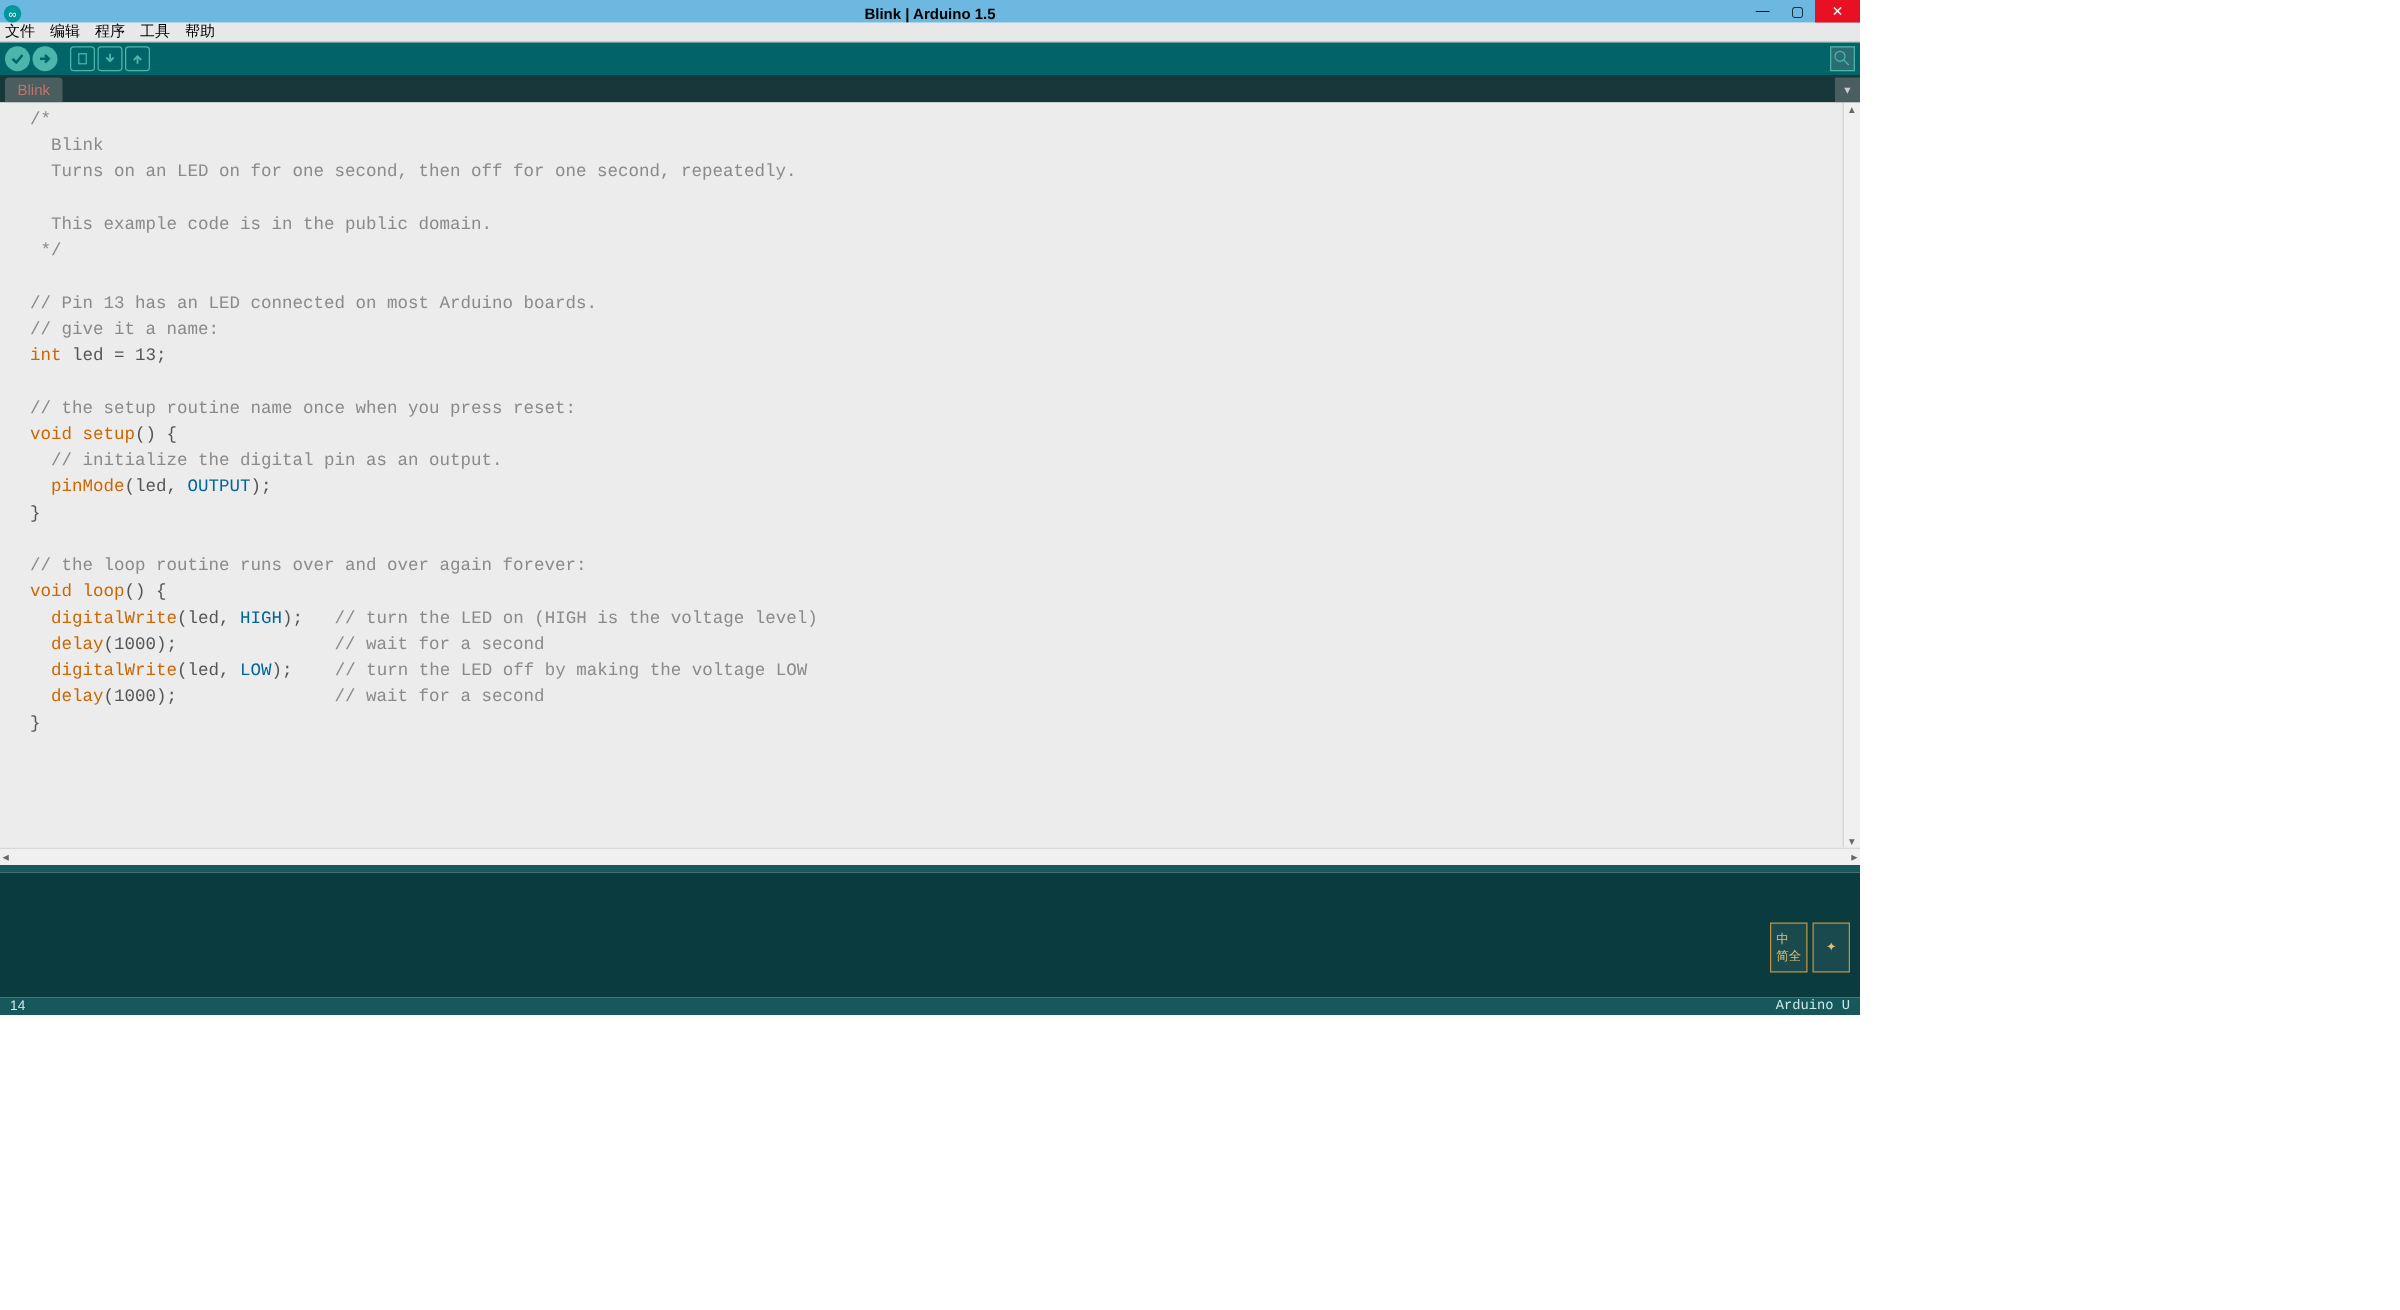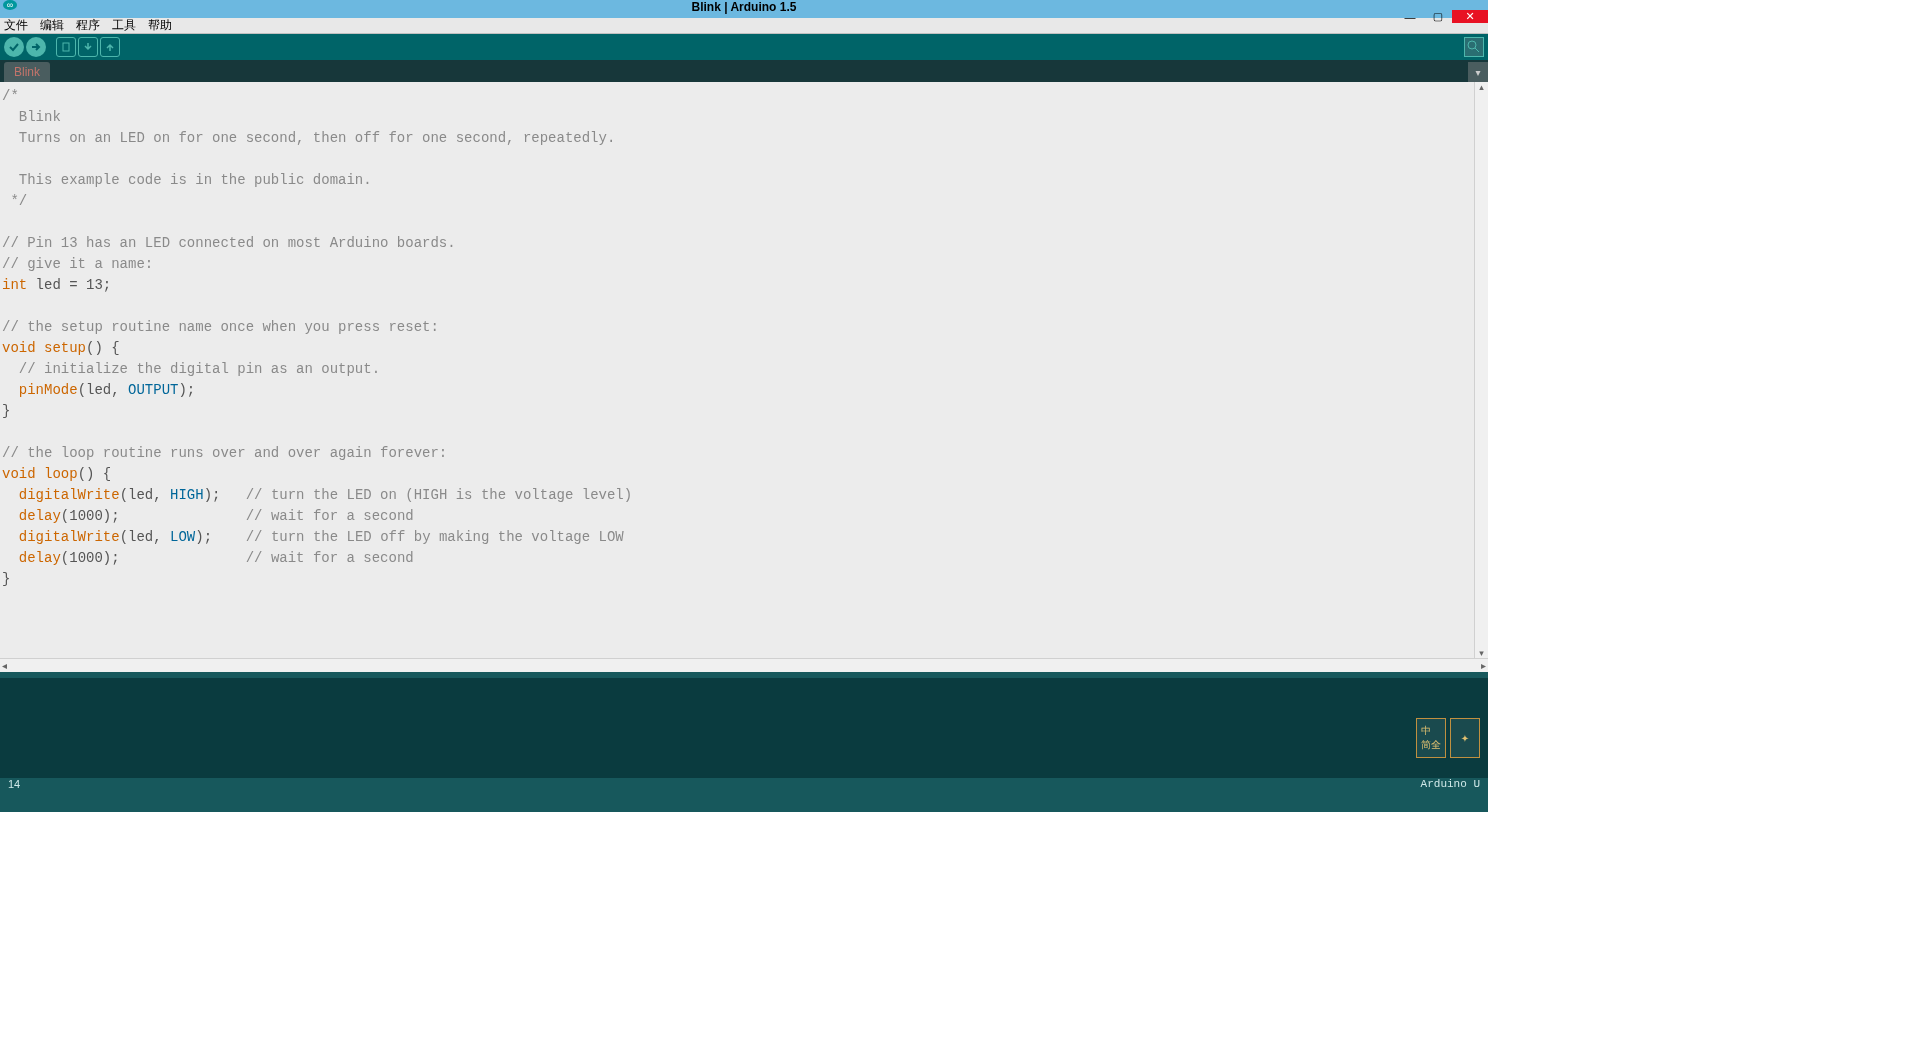--- a/index.html
+++ b/index.html
@@ -10,23 +10,22 @@
   width: 1488px;
   height: 812px;
   overflow: hidden;
   display: flex;
   flex-direction: column;
 }
 .titlebar {
   background: #6cb8e0;
   height: 18px;
   display: flex;
-  align-items: flex-start;
+  align-items: flex-end;
   position: relative;
-  flex-direction: column;
 }
 .titlebar .app-icon {
   width: 14px; height: 14px;
   background: #00979d;
   border-radius: 50%;
   margin-left: 3px;
   display: flex; align-items: center; justify-content: center;
   color: #fff; font-size: 7px;
   position: relative;
 }
@@ -130,21 +129,21 @@
   background: #ececec;
   position: relative;
   overflow: hidden;
 }
 .editor {
   flex: 1;
   background: #ececec;
   font-family: "Consolas", "Courier New", monospace;
   font-size: 14px;
   line-height: 21px;
-  padding: 4px 2px;
+  padding: 4px 24px;
   white-space: pre;
   color: #555;
   overflow: hidden;
 }
 .editor .kw { color: #cc6600; }
 .editor .fn { color: #cc6600; }
 .editor .const { color: #006699; }
 .editor .cm { color: #8a8a8a; }
 .vscroll {
   width: 14px;
@@ -184,22 +183,23 @@
 }
 .console .badges .badge {
   width: 30px; height: 40px;
   border: 1px solid #c09040;
   background: #1a4a4e;
   display:flex; align-items:center; justify-content:center;
   color:#e0c070; font-size:10px;
 }
 .statusbar {
   background: #17585c;
-  height: 34px;
-  display: flex;
+  height: 14px;
+  display: flex;
+  align-items: center;
   color: #cfe8e8;
   font-size: 11px;
   padding: 0 8px;
 }
 .statusbar .right { margin-left: auto; font-family: Liberation Mono, monospace; }
 svg { display: block; }
 </style>
 </head>
 <body>
 

